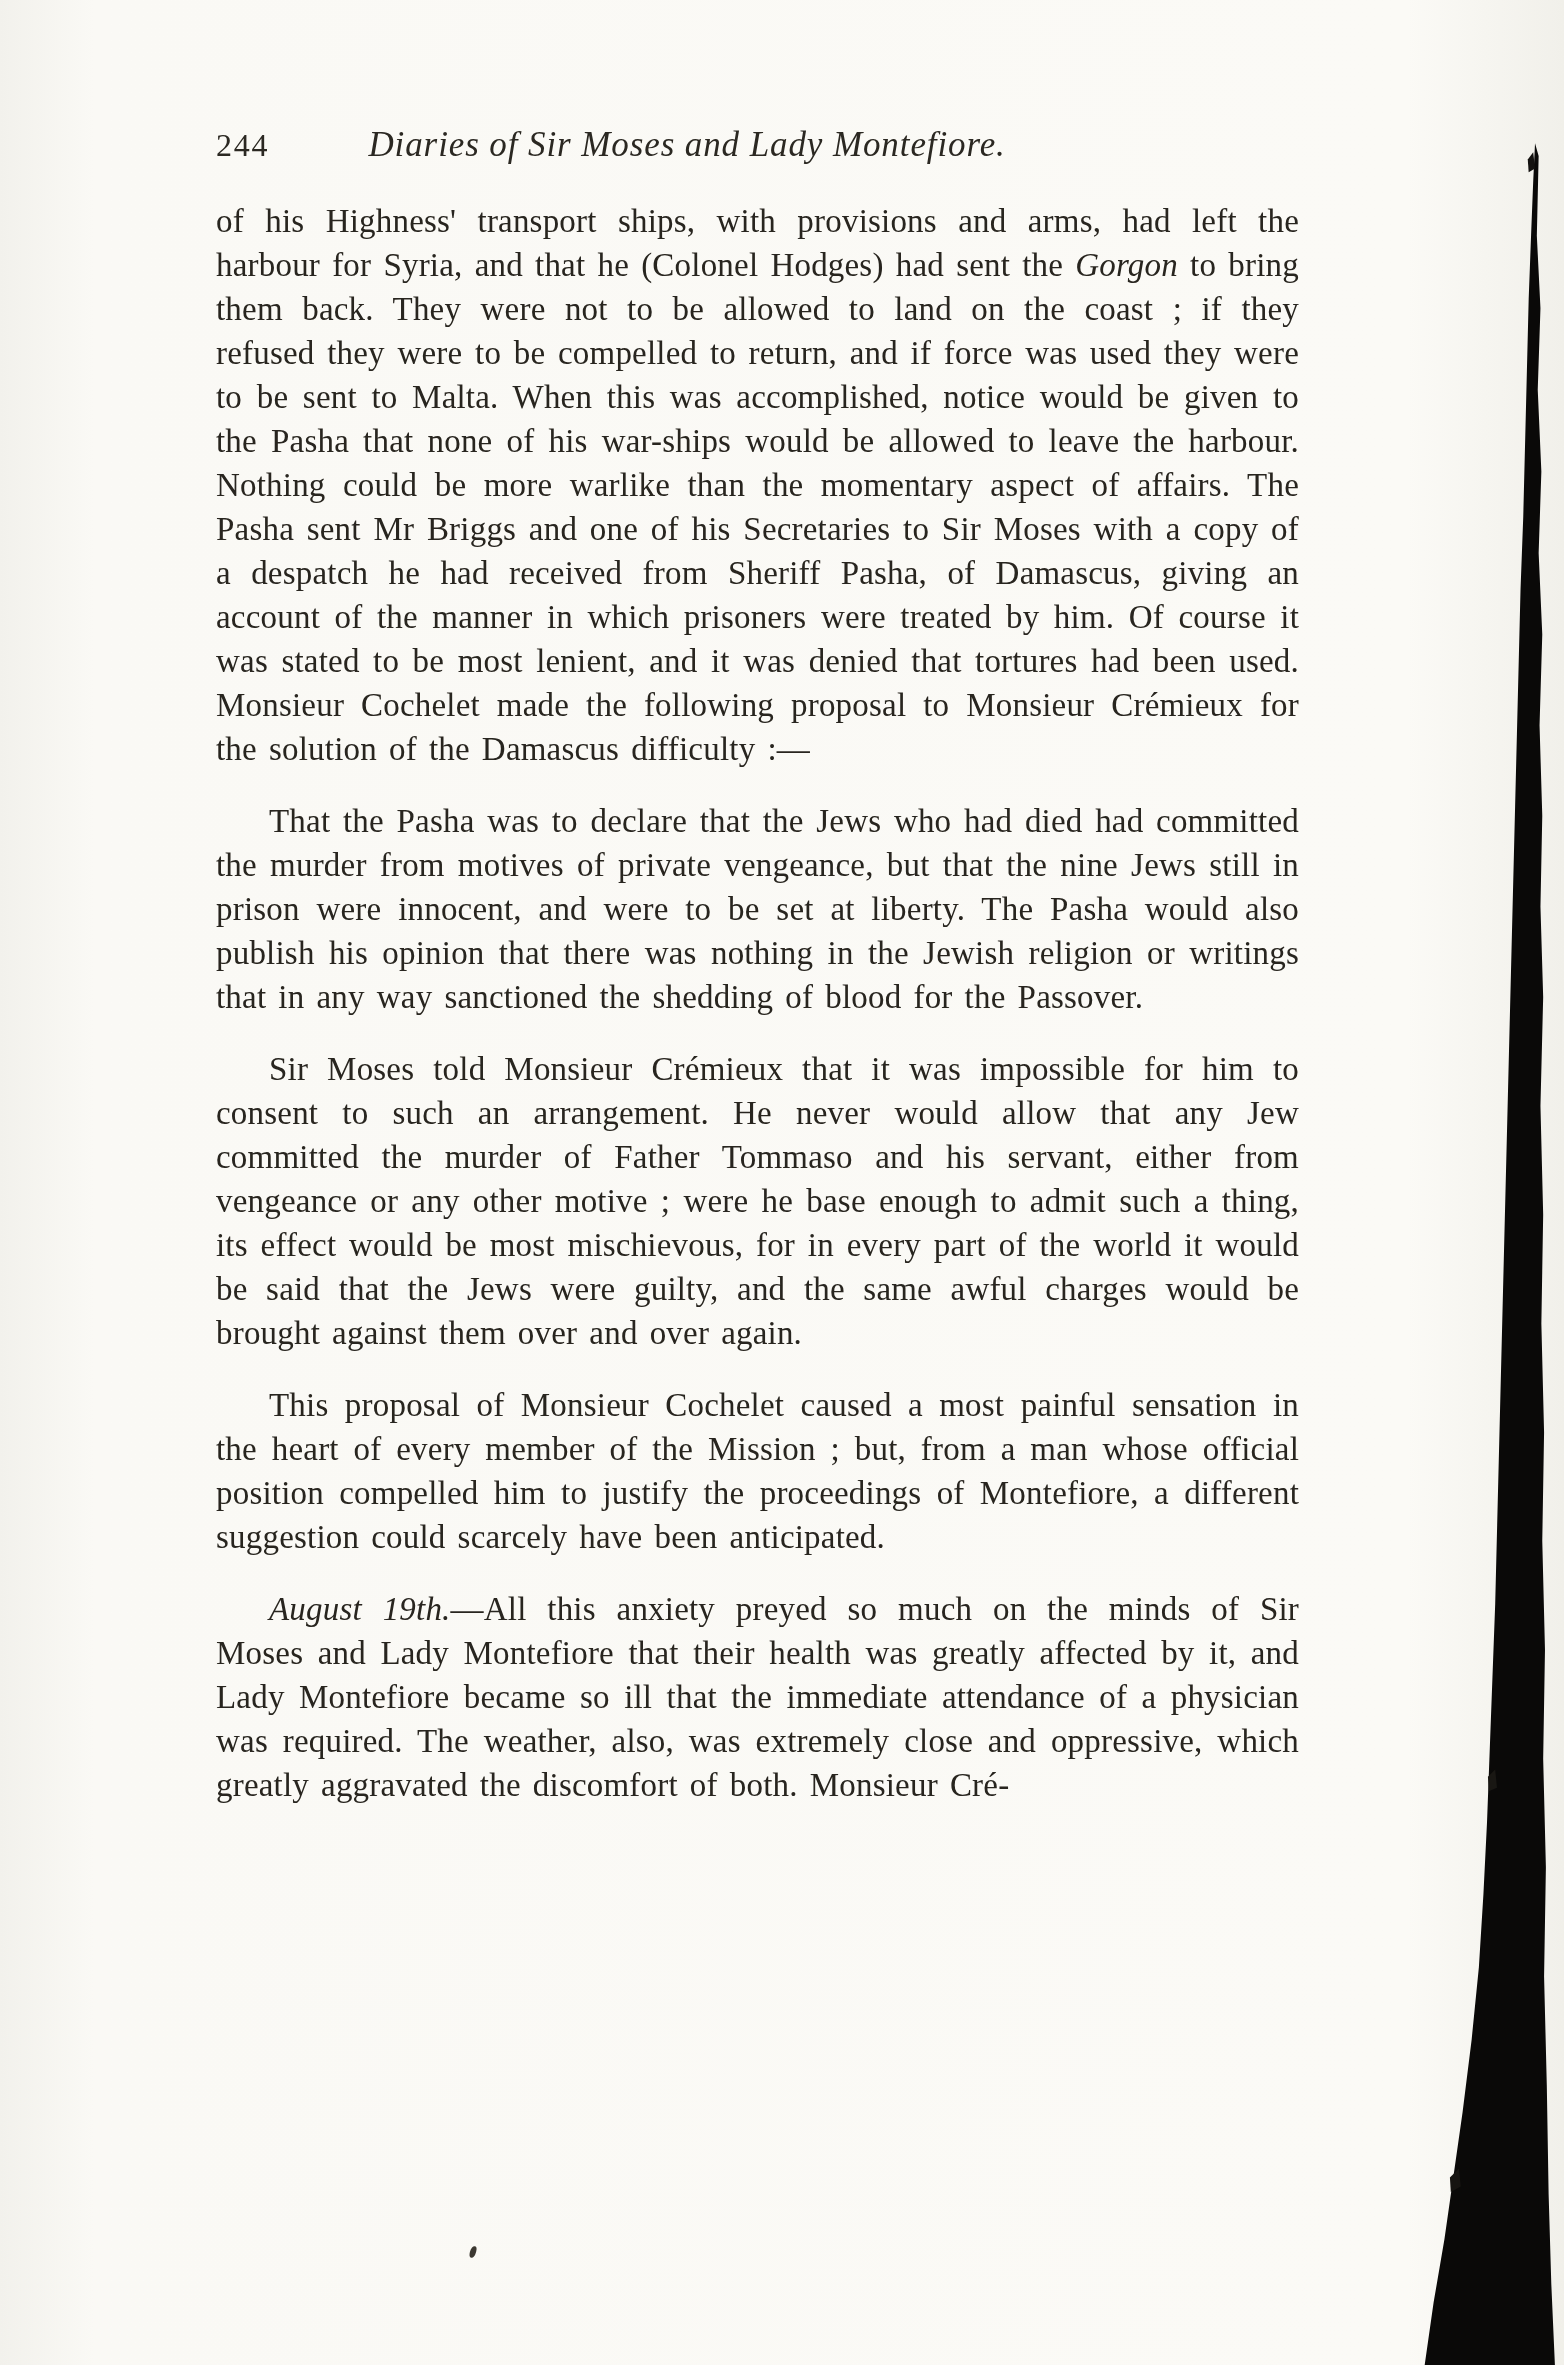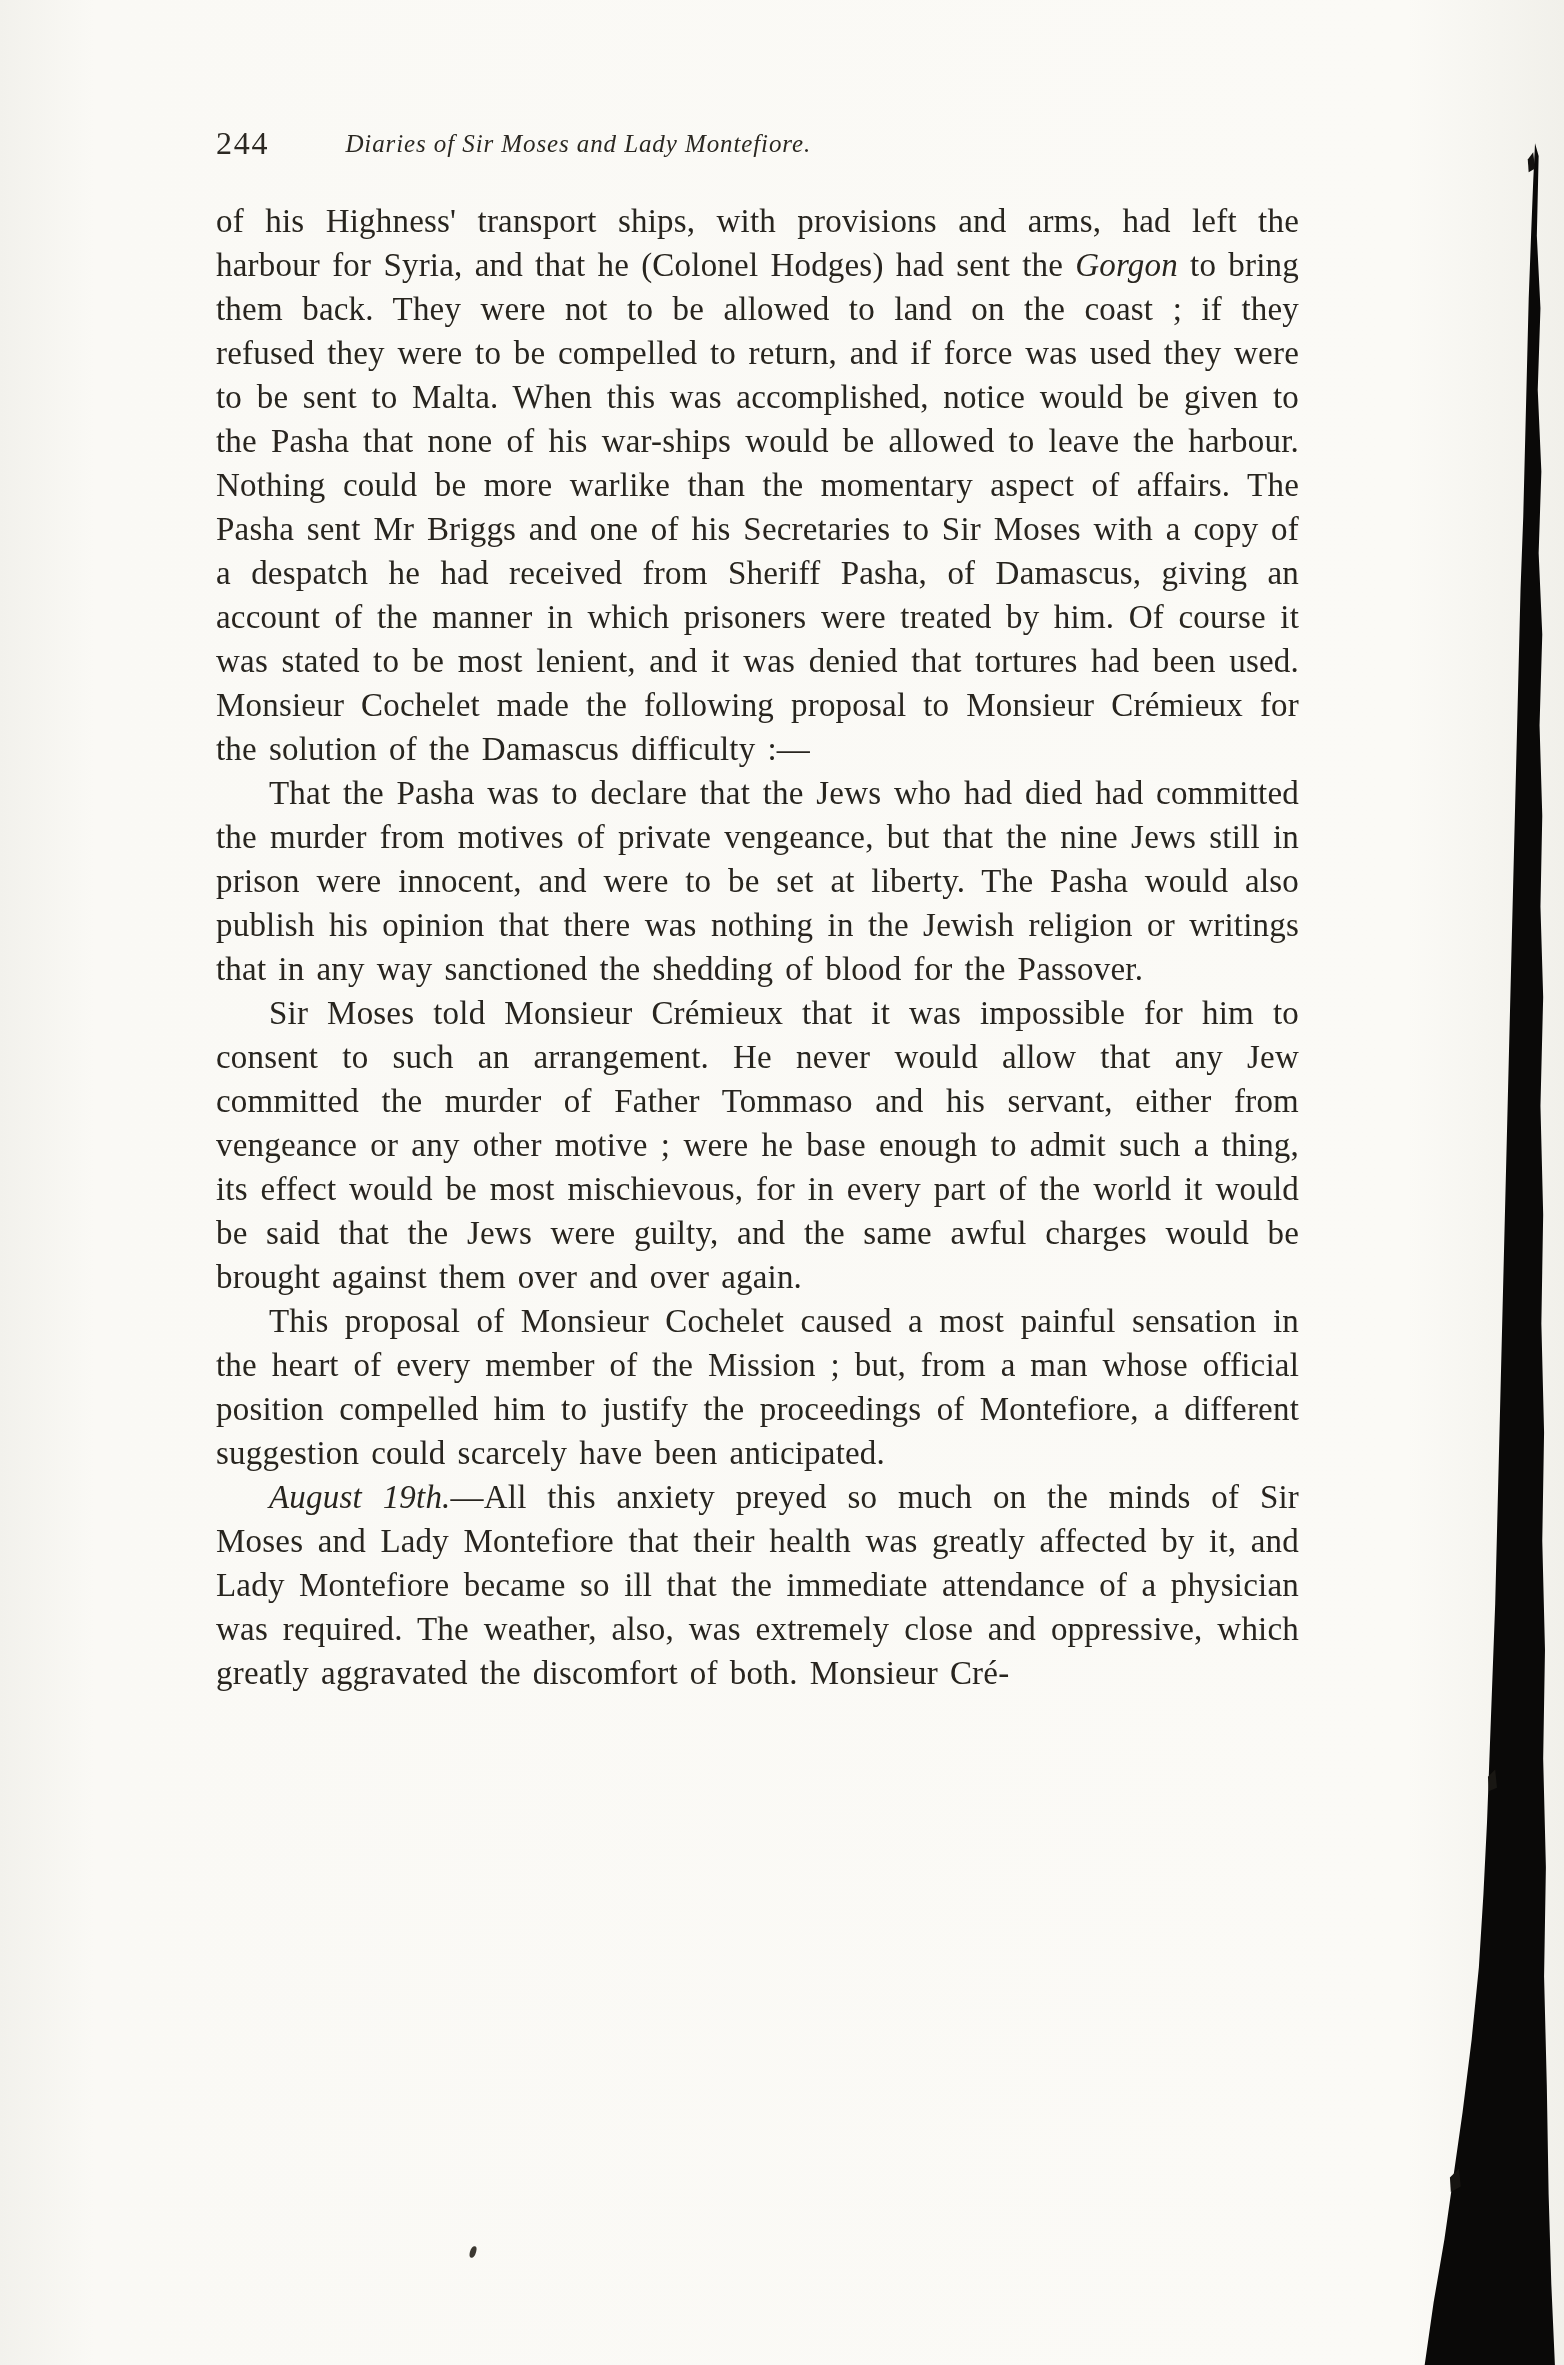--- a/index.html
+++ b/index.html
@@ -14,29 +14,29 @@
     background:linear-gradient(90deg,#f2f1ec 0%,#faf9f5 6%,#fbfaf6 90%,#f1f0ea 100%);
   }
   .header-row{
     position:absolute;top:125px;left:216px;width:1083px;
     display:flex;align-items:center;
   }
   .page-number{
     font-size:32px;letter-spacing:1.8px;color:#2b2822;
   }
   .running-title{
-    font-style:italic;font-size:25px;margin-left:76px;letter-spacing:0.9px;color:#2b2822;
+    font-style:italic;font-size:35px;margin-left:99px;letter-spacing:0.9px;color:#2b2822;
   }
   .body-text{
     position:absolute;top:199px;left:216px;width:1083px;
     font-size:33px;line-height:44px;
     text-align:justify;word-spacing:3.6px;letter-spacing:0.2px;
   }
   .body-text p{margin:0;padding:0;}
-  .body-text p.indent{text-indent:53px;}
+  .body-text p.indent{text-indent:53px;margin-top:28px;}
   .italic{font-style:italic;}
   .scan-edge{
     position:absolute;top:0;right:0;width:163px;height:2366px;display:block;
   }
   .ink-speck{
     position:absolute;left:470px;top:2246px;width:6.3px;height:11.8px;
     background:#3c3831;border-radius:60% 40% 55% 45%;transform:rotate(14deg);
   }
 </style>
 </head>

